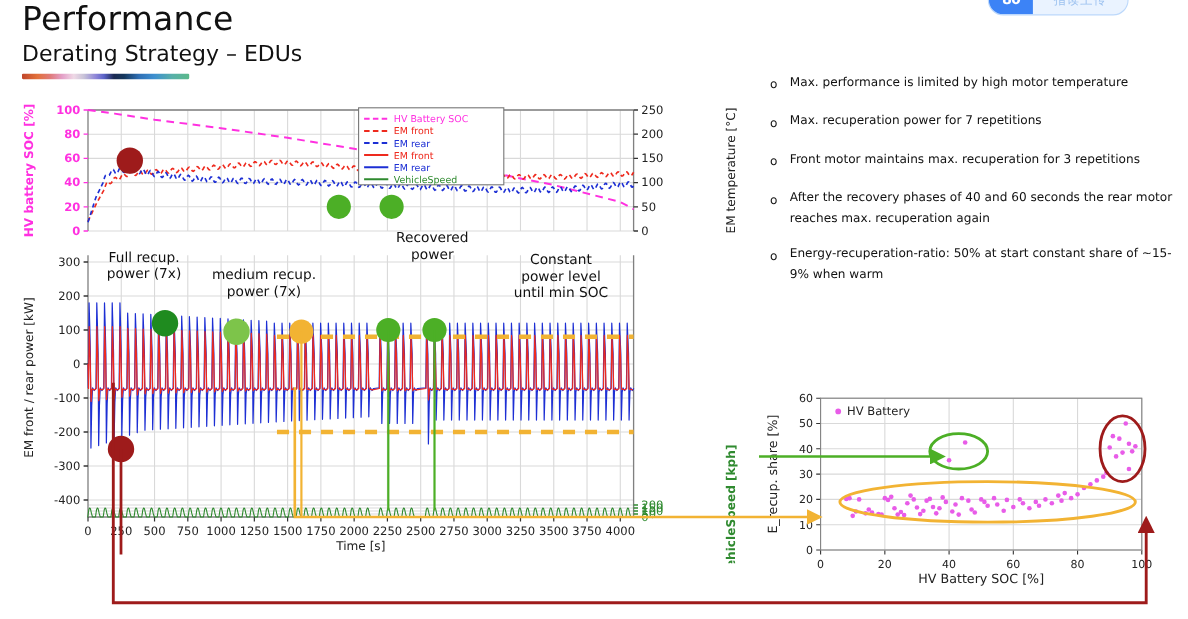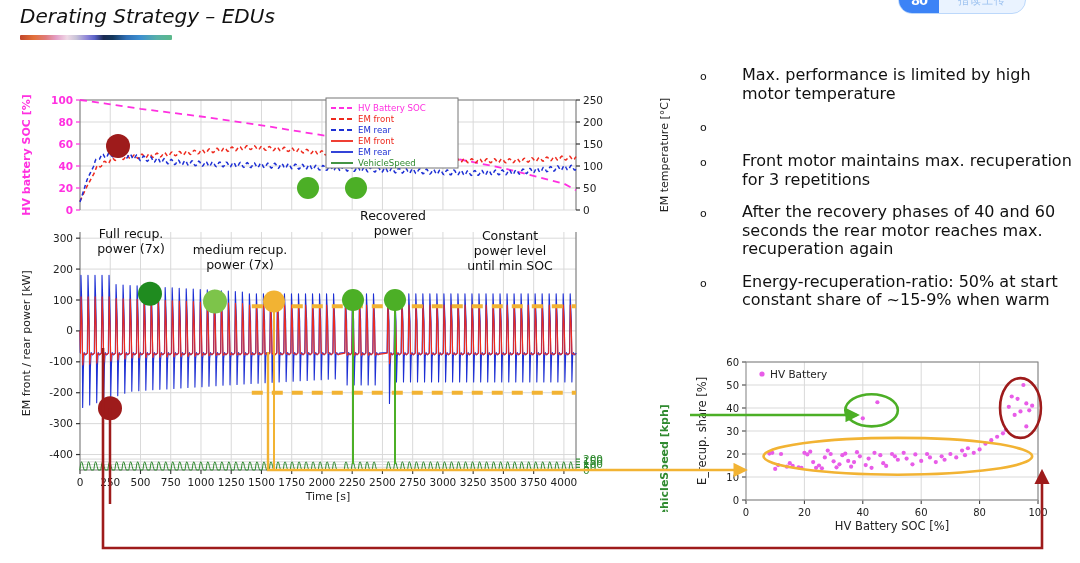--- a/index.html
+++ b/index.html
@@ -7,21 +7,21 @@
   body {
     width:1080px; height:563px; position:relative;
     background:#ffffff; overflow:hidden;
     font-family:"DejaVu Sans", sans-serif;
     color:#1a1a1a;
   }
 
   
   #header { position:absolute; left:20px; top:2px; width:640px; }
   #title { font-size:30px; font-weight:400; letter-spacing:.2px; line-height:1.05; color:#111; }
-  #subtitle { font-size:20px; font-weight:400; margin-top:2px; color:#111;font-style:italic; }
+  #subtitle { font-size:20px; font-weight:400; margin-top:2px; color:#111; }
   #rule {
     margin-top:7px; width:152px; height:5px; border-radius:1px;
     background:linear-gradient(90deg,
       #c0452a 0%, #e2703a 9%, #e07b7b 17%, #e4a0c8 24%,
       #efd9e6 31%, #c8c3d8 37%, #8f86d8 44%, #5b63c8 49%,
       #1b2a52 55%, #14375c 61%, #2f6fb5 70%, #3d8fd0 79%,
       #58b0a8 90%, #5bb98a 100%);
   }
 
   
@@ -42,50 +42,52 @@
     letter-spacing:1px;
   }
 
   
   #bullets { position:absolute; left:700px; top:66px; width:372px; }
   .bullet { display:flex; margin-bottom:14px; }
   .bullet-mark {
     width:18px; flex:0 0 18px; font-size:11px; line-height:21px;
     color:#111; text-align:left;
   }
-  .bullet-text { font-size:16px; line-height:18.5px; color:#111;margin-left:24px; }
+  .bullet-text { font-size:11px; line-height:18.5px; color:#111; }
 
   
   #figure-left { position:absolute; left:8px; top:92px; width:680px; height:420px; }
 
   svg { display:block; }
 
   
   #figure-scatter { position:absolute; left:690px; top:348px; width:390px; height:210px; }
 </style>
 </head>
 <body>
 
 <div id="header">
+  <div id="title">Performance</div>
   <div id="subtitle">Derating Strategy – EDUs</div>
   <div id="rule"></div>
 </div>
 
 <div id="watermark">
   <div id="wm-logo">80</div>
   <div id="wm-text">指读上传</div>
 </div>
 
 <div id="bullets">
   <div class="bullet">
     <div class="bullet-mark">o</div>
     <div class="bullet-text">Max. performance is limited by high motor temperature</div>
   </div>
   <div class="bullet">
     <div class="bullet-mark">o</div>
+    <div class="bullet-text">Max. recuperation power for 7 repetitions</div>
   </div>
   <div class="bullet">
     <div class="bullet-mark">o</div>
     <div class="bullet-text">Front motor maintains max. recuperation for 3 repetitions</div>
   </div>
   <div class="bullet">
     <div class="bullet-mark">o</div>
     <div class="bullet-text">After the recovery phases of 40 and 60 seconds the rear motor reaches max. recuperation again</div>
   </div>
   <div class="bullet">

